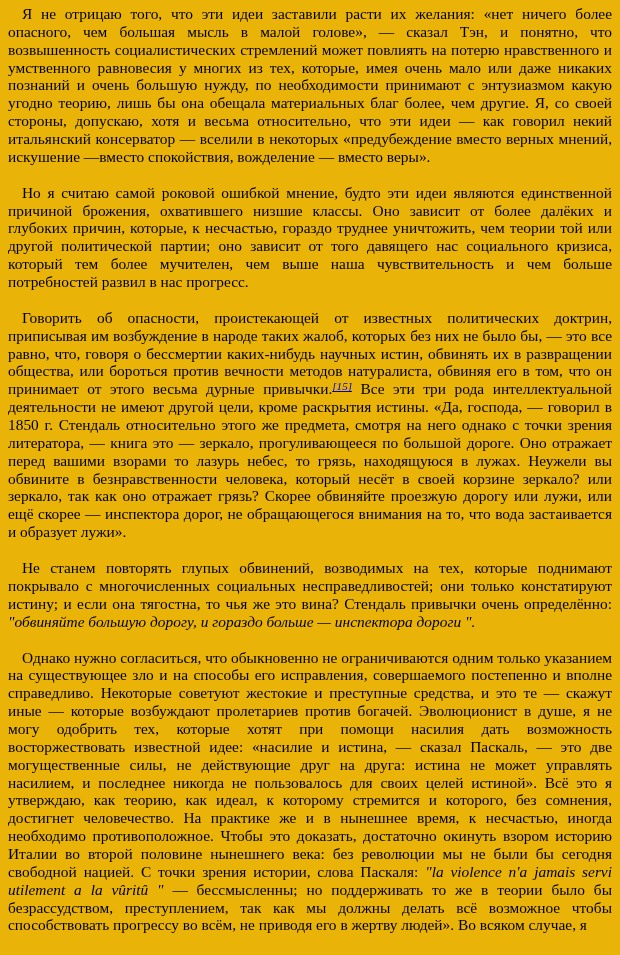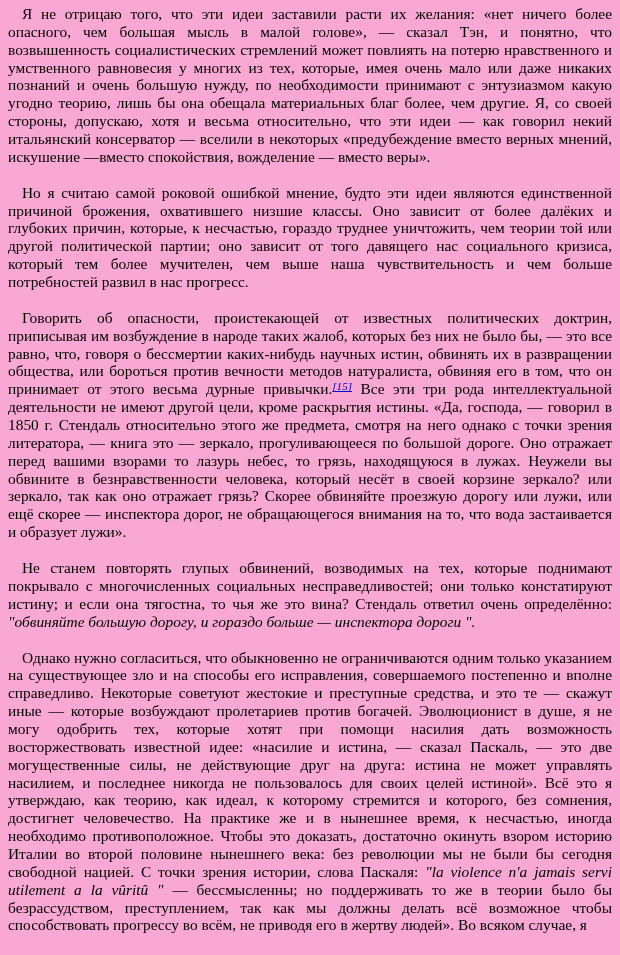--- a/index.html
+++ b/index.html
@@ -11,21 +11,21 @@
     width: 620px;
     height: 955px;
     box-sizing: border-box;
     padding: 5px 8px 0 8px;
     overflow: hidden;
     font-family: "Liberation Serif", "DejaVu Serif", serif;
     font-size: 15.4px;
     line-height: 1.16;
     color: #000000;
     text-align: justify;
-    background: #f9a8d4;
+    background: #eab308;
   }
   .page p {
     margin: 0 0 18px 0;
     text-indent: 14px;
   }
   .footnote-link {
     color: #0000cc;
     text-decoration: underline;
     font-size: 0.72em;
     vertical-align: 4px;
@@ -40,17 +40,17 @@
 <body>
 
 <div class="page">
 
   <p><span>Я не отрицаю того, что эти идеи заставили расти их желания: «нет ничего более опасного, чем большая мысль в малой голове», — сказал Тэн, и понятно, что возвышенность социалистических стремлений может повлиять на потерю нравственного и умственного равновесия у многих из тех, которые, имея очень мало или даже никаких познаний и очень большую нужду, по необходимости принимают с энтузиазмом какую угодно теорию, лишь бы она обещала материальных благ более, чем другие. Я, со своей стороны, допускаю, хотя и весьма относительно, что эти идеи — как говорил некий итальянский консерватор — вселили в некоторых «предубеждение вместо верных мнений, искушение —вместо спокойствия, вожделение — вместо веры».</span></p>
 
   <p><span>Но я считаю самой роковой ошибкой мнение, будто эти идеи являются единственной причиной брожения, охватившего низшие классы. Оно зависит от более далёких и глубоких причин, которые, к несчастью, гораздо труднее уничтожить, чем теории той или другой политической партии; оно зависит от того давящего нас социального кризиса, который тем более мучителен, чем выше наша чувствительность и чем больше потребностей развил в нас прогресс.</span></p>
 
   <p><span>Говорить об опасности, проистекающей от известных политических доктрин, приписывая им возбуждение в народе таких жалоб, которых без них не было бы, — это все равно, что, говоря о бессмертии каких-нибудь научных истин, обвинять их в развращении общества, или бороться против вечности методов натуралиста, обвиняя его в том, что он принимает от этого весьма дурные привычки.</span><a class="footnote-link">[15]</a><span> Все эти три рода интеллектуальной деятельности не имеют другой цели, кроме раскрытия истины. «Да, господа, — говорил в 1850 г. Стендаль относительно этого же предмета, смотря на него однако с точки зрения литератора, — книга это — зеркало, прогуливающееся по большой дороге. Оно отражает перед вашими взорами то лазурь небес, то грязь, находящуюся в лужах. Неужели вы обвините в безнравственности человека, который несёт в своей корзине зеркало? или зеркало, так как оно отражает грязь? Скорее обвиняйте проезжую дорогу или лужи, или ещё скорее — инспектора дорог, не обращающегося внимания на то, что вода застаивается и образует лужи».</span></p>
 
-  <p><span>Не станем повторять глупых обвинений, возводимых на тех, которые поднимают покрывало с многочисленных социальных несправедливостей; они только констатируют истину; и если она тягостна, то чья же это вина? Стендаль ответил очень определённо: </span><span class="em">"обвиняйте большую дорогу, и гораздо больше — инспектора дороги ".</span></p>
+  <p><span>Не станем повторять глупых обвинений, возводимых на тех, которые поднимают покрывало с многочисленных социальных несправедливостей; они только констатируют истину; и если она тягостна, то чья же это вина? Стендаль привычки очень определённо: </span><span class="em">"обвиняйте большую дорогу, и гораздо больше — инспектора дороги ".</span></p>
 
   <p><span>Однако нужно согласиться, что обыкновенно не ограничиваются одним только указанием на существующее зло и на способы его исправления, совершаемого постепенно и вполне справедливо. Некоторые советуют жестокие и преступные средства, и это те — скажут иные — которые возбуждают пролетариев против богачей. Эволюционист в душе, я не могу одобрить тех, которые хотят при помощи насилия дать возможность восторжествовать известной идее: «насилие и истина, — сказал Паскаль, — это две могущественные силы, не действующие друг на друга: истина не может управлять насилием, и последнее никогда не пользовалось для своих целей истиной». Всё это я утверждаю, как теорию, как идеал, к которому стремится и которого, без сомнения, достигнет человечество. На практике же и в нынешнее время, к несчастью, иногда необходимо противоположное. Чтобы это доказать, достаточно окинуть взором историю Италии во второй половине нынешнего века: без революции мы не были бы сегодня свободной нацией. С точки зрения истории, слова Паскаля: </span><span class="em">"la violence n'a jamais servi utilement a la vûritû "</span><span> — бессмысленны; но поддерживать то же в теории было бы безрассудством, преступлением, так как мы должны делать всё возможное чтобы способствовать прогрессу во всём, не приводя его в жертву людей». Во всяком случае, я</span></p>
 
 </div>
 
 </body></html>

